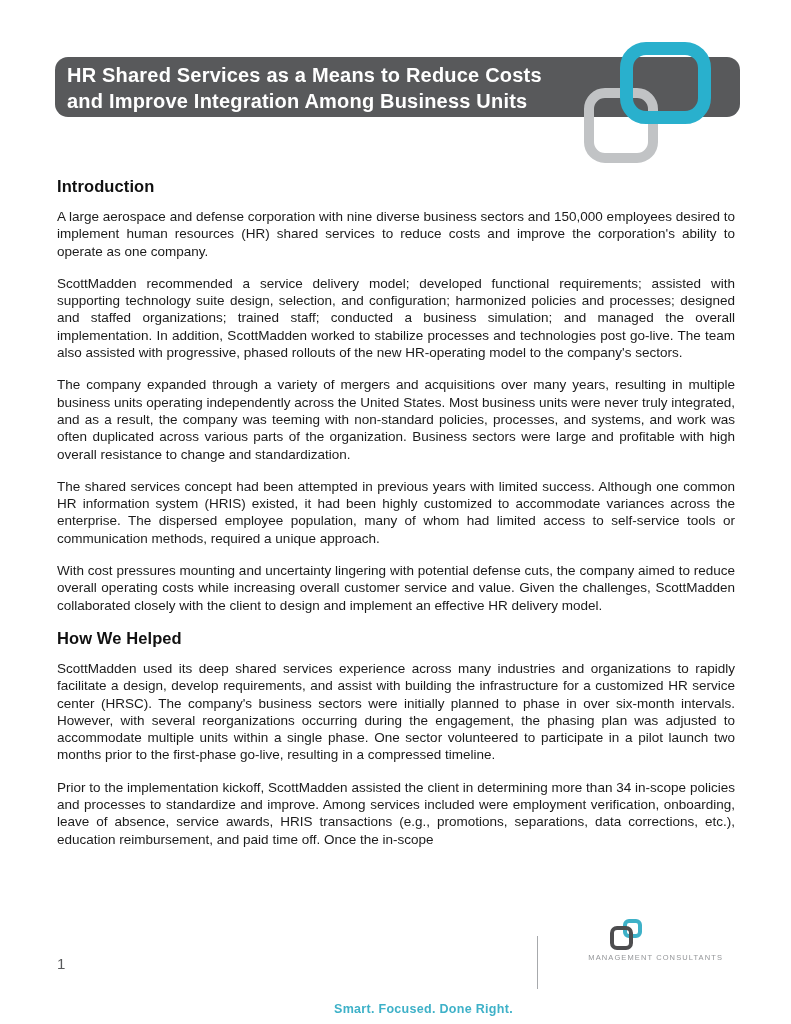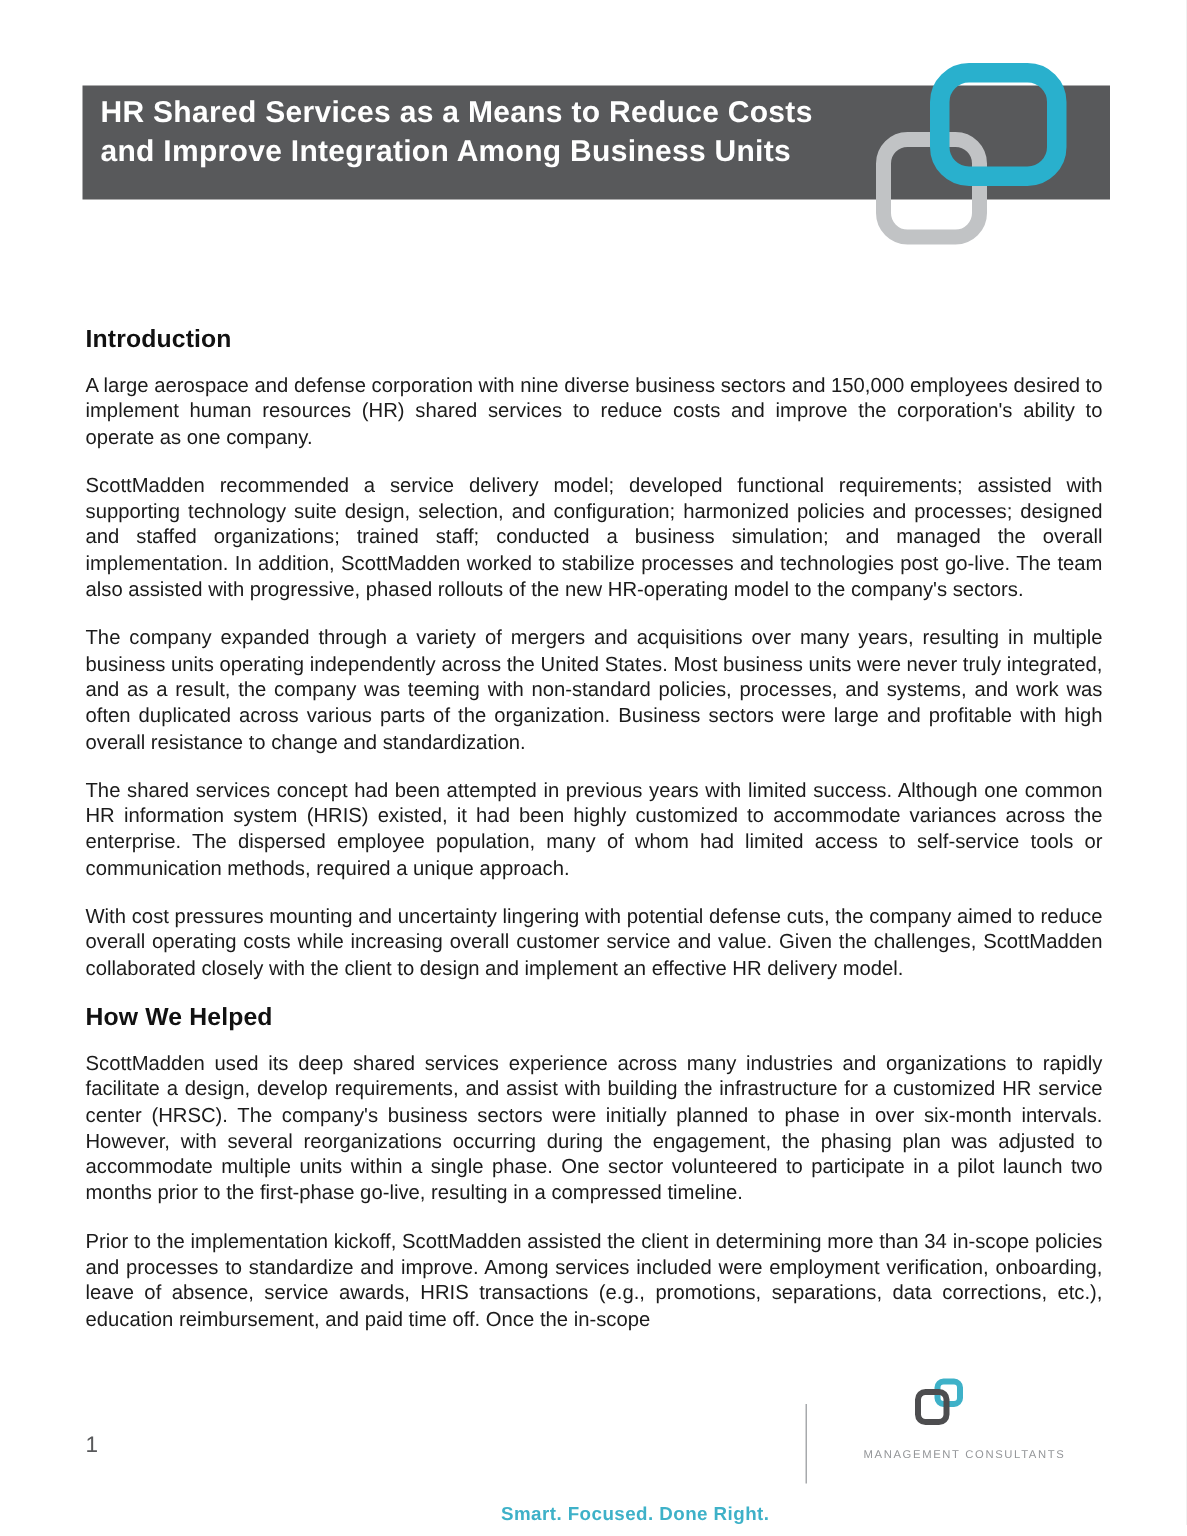--- a/index.html
+++ b/index.html
@@ -11,23 +11,24 @@
     margin: 0 auto;
     background: #ffffff;
     overflow: hidden;
     font-family: "Liberation Sans", "DejaVu Sans", sans-serif;
   }
 
   
   .banner {
     position: absolute;
     left: 55px; top: 57px;
-    width: 685px; height: 76px;
+    width: 685px; height: 60px;
     background: #58595b;
     z-index: 1;
+    border-radius: 13px;
   }
   .banner-title {
     padding: 5px 0 0 12px;
     font-size: 20px;
     font-weight: bold;
     color: #ffffff;
     line-height: 26px;
     letter-spacing: 0.2px;
   }
 
@@ -47,21 +48,20 @@
     border-radius: 26px;
     z-index: 3;
   }
 
   
   .content {
     position: absolute;
     left: 57px; top: 117px;
     width: 678px;
     z-index: 0;
-    margin-top: 40px;
   }
   .content h2 {
     font-size: 16.5px;
     font-weight: bold;
     color: #111111;
     line-height: 19px;
     margin: 8px 0 12px 0;
     letter-spacing: 0.1px;
   }
   .content section:first-child h2 { margin-top: 60px; }
@@ -128,22 +128,23 @@
     font-size: 26px;
     font-weight: 400;
     color: #6d6e71;
     letter-spacing: -0.5px;
     line-height: 26px;
   }
   .footer-subtitle {
     font-size: 7.5px;
     color: #939598;
     letter-spacing: 1.1px;
+    text-align: right;
     padding-right: 5px;
-    margin-top: 14px;
+    margin-top: 2px;
   }
 </style>
 </head>
 <body>
 
 <div class="page">
 
   <div class="banner">
     <div class="banner-title">
       <div>HR Shared Services as a Means to Reduce Costs</div>

